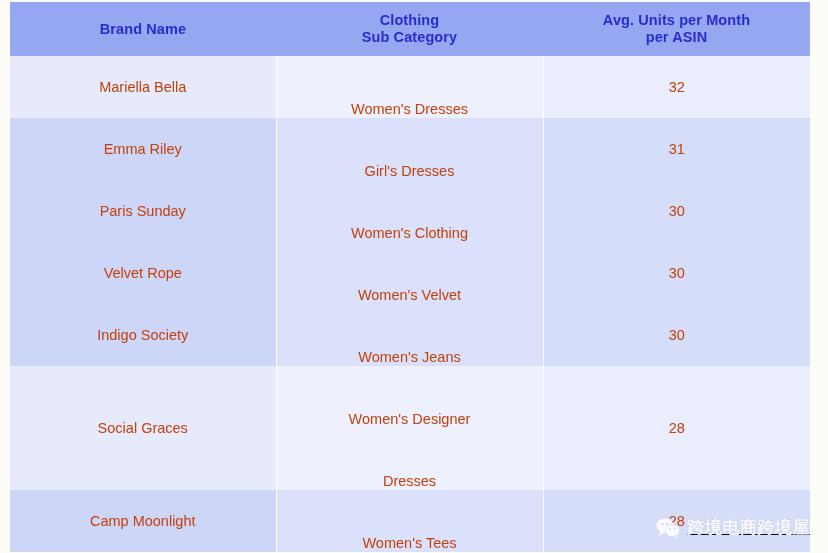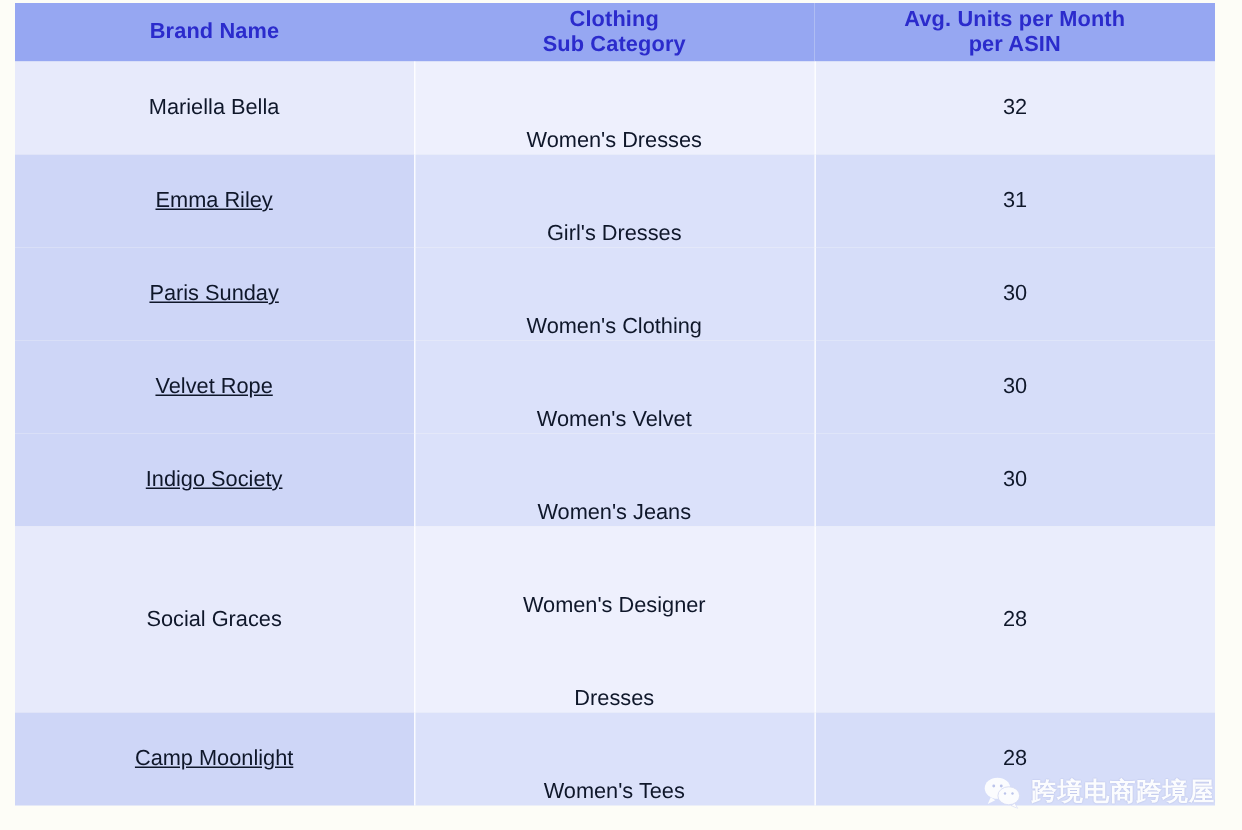--- a/index.html
+++ b/index.html
@@ -28,21 +28,21 @@
   table.data-table {
     width: 800px;
     border-collapse: collapse;
     table-layout: fixed;
   }
 
   col.col-brand    { width: 266px; }
   col.col-category { width: 267px; }
   col.col-units    { width: 267px; }
 
-  thead tr.header-row { height: 39px; }
+  thead tr.header-row { height: 54px; }
 
   thead th {
     background: #96a7f2;
     color: #2b2bcc;
     font-size: 14.5px;
     font-weight: bold;
     line-height: 17px;
     text-align: center;
     vertical-align: middle;
     padding: 0 6px;
@@ -52,31 +52,31 @@
 
   thead th .hdr-line { display: block; }
 
   tbody tr { height: 50px; }
 
   tbody td {
     text-align: center;
     vertical-align: middle;
     font-size: 14.5px;
     line-height: 18px;
-    color: #0f172a;
+    color: #c2410c;
     padding: 0 16px;
     border: none;
   }
 
   
   tbody tr.row-even td.cell-brand    { background: #e7eafb; }
   tbody tr.row-even td.cell-category { background: #eef0fd; }
   tbody tr.row-even td.cell-units    { background: #eaedfc; margin-left: 40px; }
 
-  tbody tr.row-odd  td.cell-brand    { background: #ced6f7; text-decoration: underline; }
+  tbody tr.row-odd  td.cell-brand    { background: #ced6f7; }
   tbody tr.row-odd  td.cell-category { background: #dbe1fa; }
   tbody tr.row-odd  td.cell-units    { background: #d6ddf9; }
 
   
   tbody td.cell-category,
   tbody td.cell-units {
     border-left: 1px solid rgba(255,255,255,0.85);
   }
 
   .cat-line { display: block; margin-top: 44px; }
@@ -84,20 +84,21 @@
   
   #watermark {
     position: absolute;
     right: 18px;
     bottom: 14px;
     display: flex;
     align-items: center;
     gap: 7px;
     pointer-events: none;
     opacity: 0.92;
+    text-decoration: underline;
   }
 
   #watermark .wm-text {
     color: #ffffff;
     font-size: 17px;
     font-weight: bold;
     letter-spacing: 0.5px;
     text-shadow: 0 0 1px rgba(120,130,190,0.55);
     white-space: nowrap;
   }

